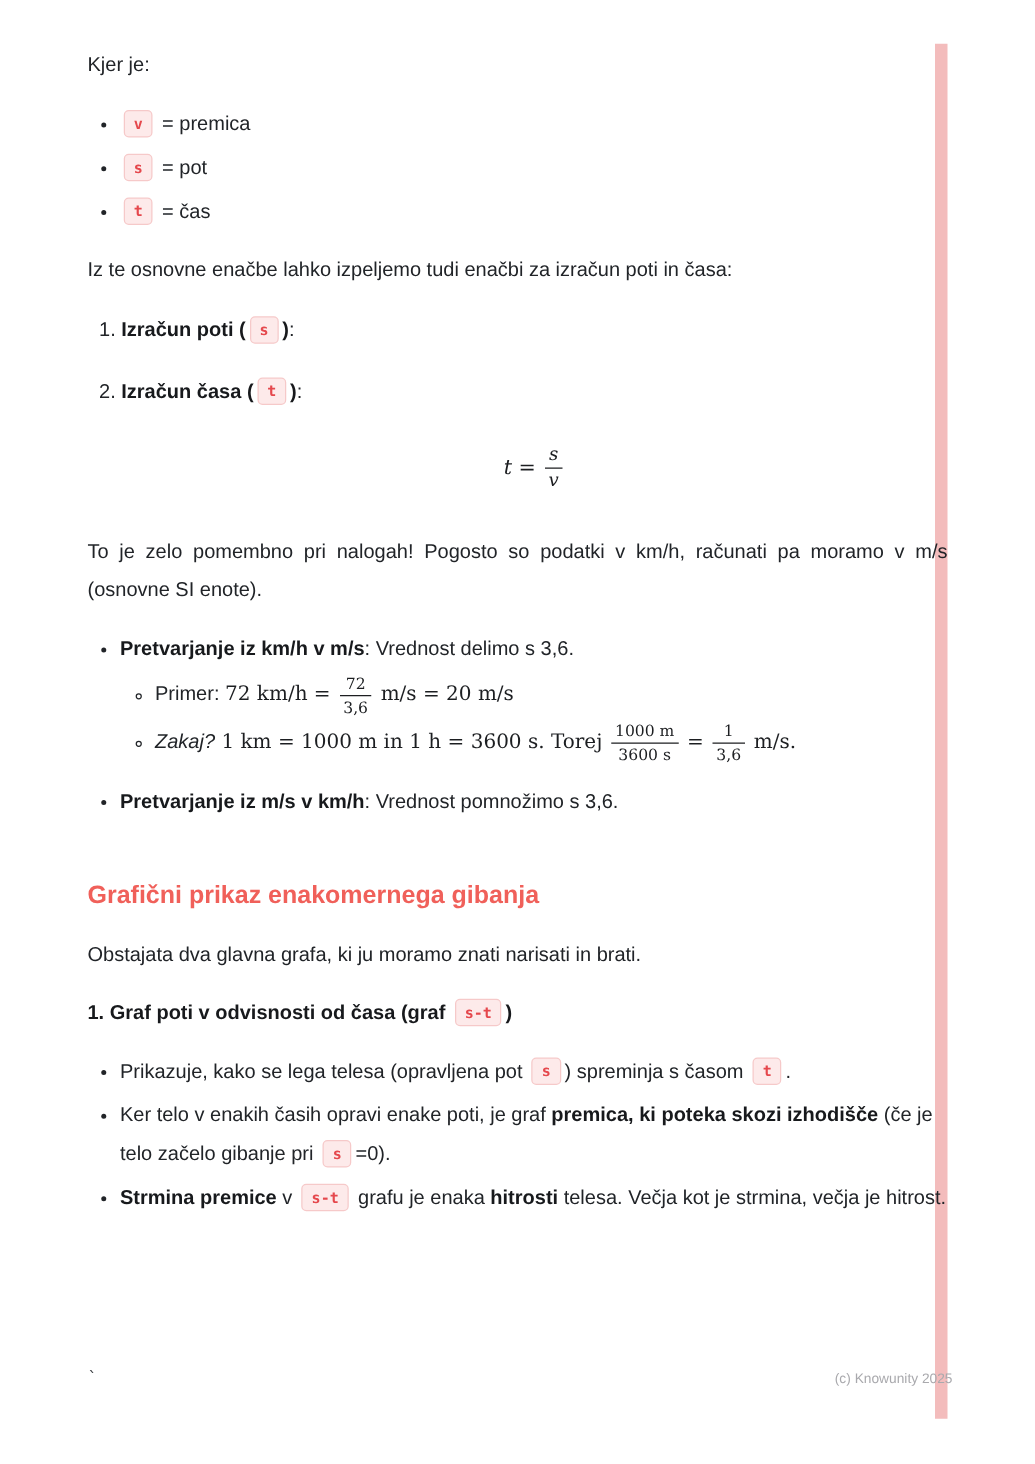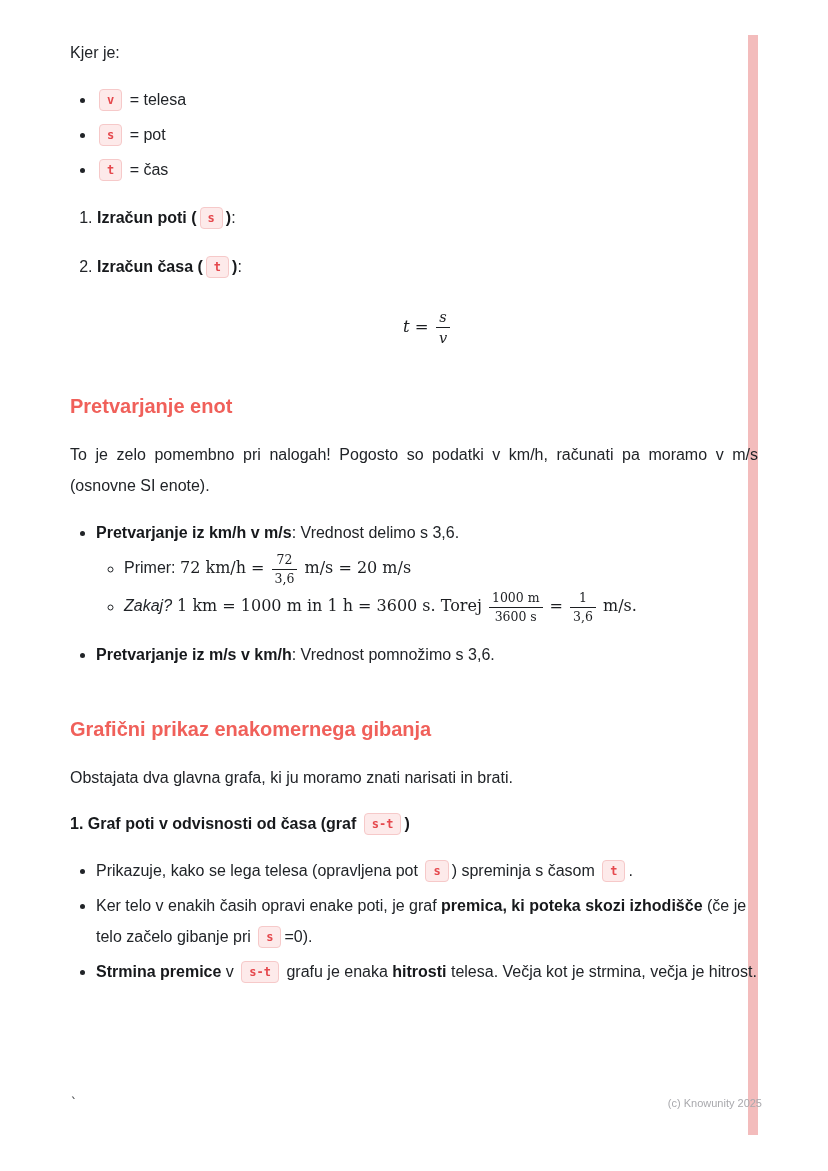--- a/index.html
+++ b/index.html
@@ -105,29 +105,29 @@
   .footer-right { font-size: 11px; color: #a9a9ad; }
 </style>
 </head>
 <body>
 
 <div class="page">
   <div class="side-bar"></div>
   <div class="content" id="content">
       <p class="para"><span class="seg-text">Kjer je:</span></p>
       <ul class="bullets">
-        <li><span class="seg-code">v</span><span class="seg-text"> = telesa</span></li>
+        <li><span class="seg-code">v</span><span class="seg-text"> = premica</span></li>
         <li><span class="seg-code">s</span><span class="seg-text"> = pot</span></li>
         <li><span class="seg-code">t</span><span class="seg-text"> = čas</span></li>
       </ul>
+      <p class="para"><span class="seg-text">Iz te osnovne enačbe lahko izpeljemo tudi enačbi za izračun poti in časa:</span></p>
       <ol class="numbered">
         <li><span><span class="seg-bold">Izračun poti (</span><span class="seg-code">s</span><span class="seg-bold">)</span><span class="seg-text">:</span></span></li>
         <li><span><span class="seg-bold">Izračun časa (</span><span class="seg-code">t</span><span class="seg-bold">)</span><span class="seg-text">:</span></span><div class="formula"><span class="seg-mi">t</span><span class="seg-mo"> = </span><span class="frac"><span class="num"><span class="seg-mi">s</span></span><span class="den"><span class="seg-mi">v</span></span></span></div></li>
       </ol>
-      <h2 class="section-heading">Pretvarjanje enot</h2>
       <p class="para justify"><span class="seg-text">To je zelo pomembno pri nalogah! Pogosto so podatki v km/h, računati pa moramo v m/s (osnovne SI enote).</span></p>
       <ul class="bullets">
         <li><span class="seg-bold">Pretvarjanje iz km/h v m/s</span><span class="seg-text">: Vrednost delimo s 3,6.</span><ul class="sub-bullets">
             <li><span class="seg-text">Primer: </span><span class="seg-mo">72 km/h = </span><span class="frac"><span class="num"><span class="seg-mo">72</span></span><span class="den"><span class="seg-mo">3,6</span></span></span><span class="seg-mo"> m/s = 20 m/s</span></li>
             <li><span class="seg-italic">Zakaj?</span><span class="seg-mo"> 1 km = 1000 m in 1 h = 3600 s. Torej </span><span class="frac"><span class="num"><span class="seg-mo">1000 m</span></span><span class="den"><span class="seg-mo">3600 s</span></span></span><span class="seg-mo"> = </span><span class="frac"><span class="num"><span class="seg-mo">1</span></span><span class="den"><span class="seg-mo">3,6</span></span></span><span class="seg-mo"> m/s.</span></li>
           </ul></li>
         <li><span class="seg-bold">Pretvarjanje iz m/s v km/h</span><span class="seg-text">: Vrednost pomnožimo s 3,6.</span></li>
       </ul>
       <h2 class="section-heading">Grafični prikaz enakomernega gibanja</h2>
       <p class="para"><span class="seg-text">Obstajata dva glavna grafa, ki ju moramo znati narisati in brati.</span></p>

